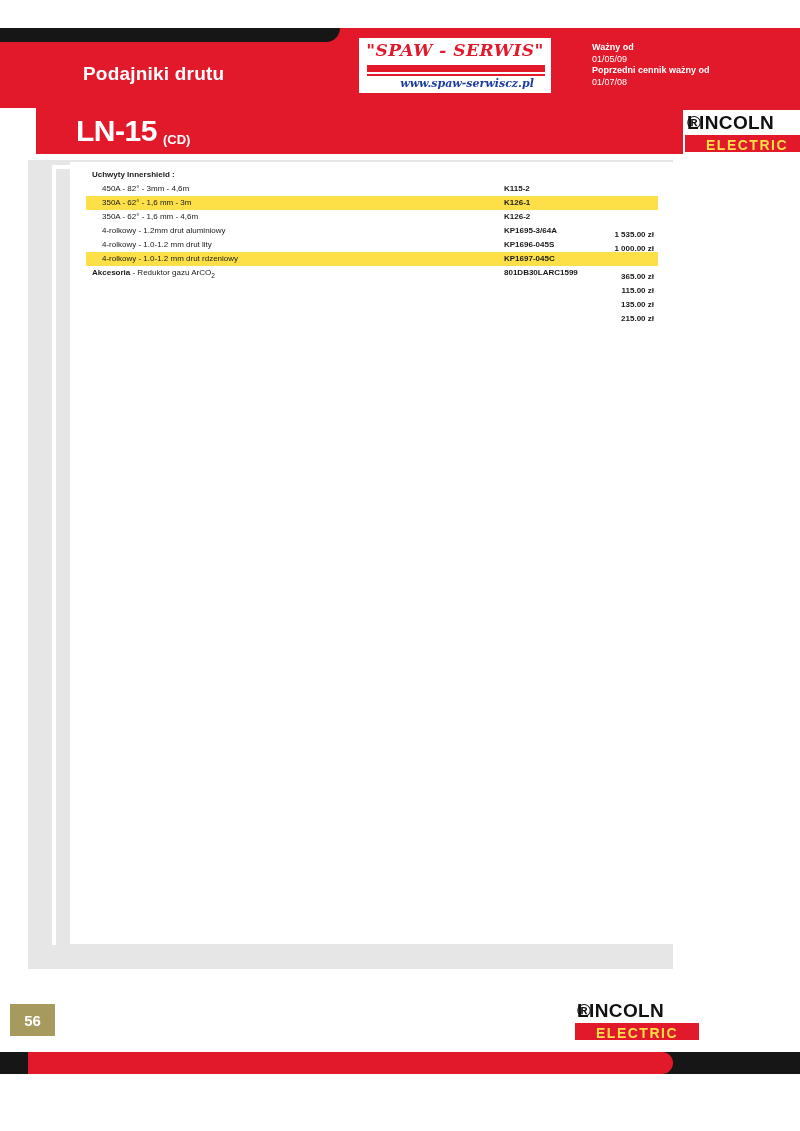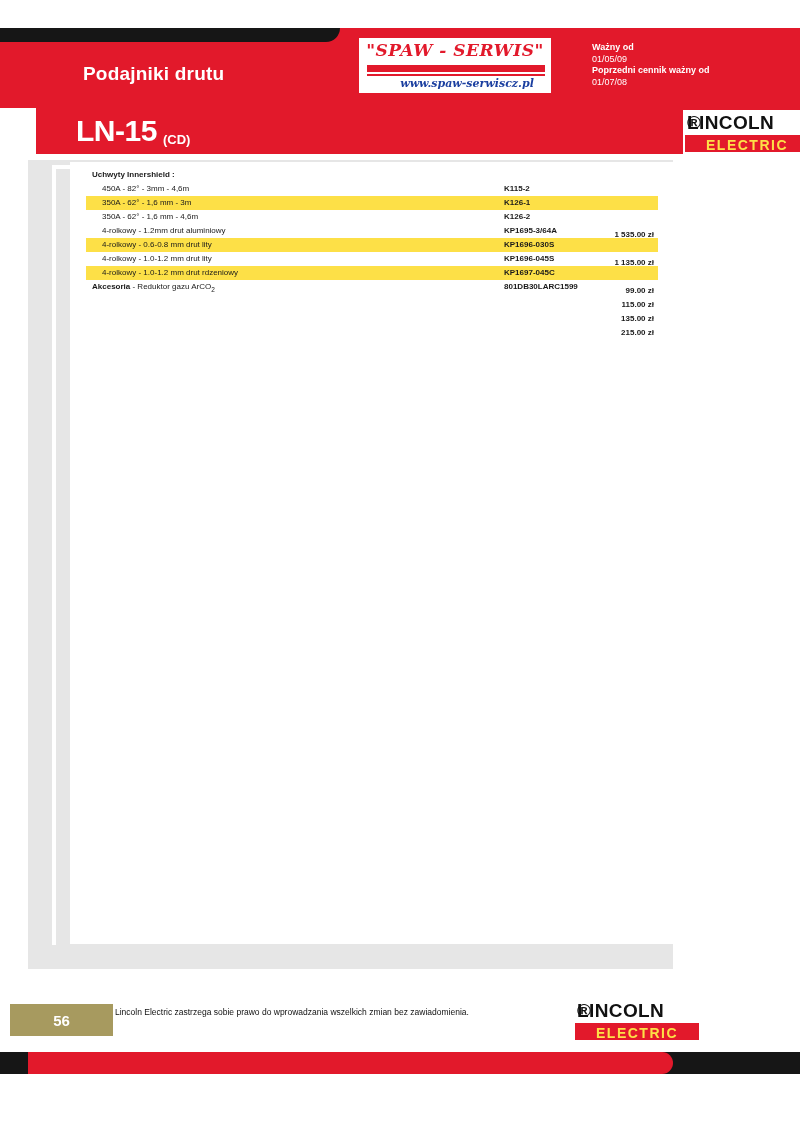--- a/index.html
+++ b/index.html
@@ -248,23 +248,22 @@
   
   .footer-bottom-white {
     position: absolute;
     left: 28px; top: 960px;
     width: 645px; height: 9px;
     background: #e6e6e6;
   }
   .page-num-box {
     position: absolute;
     left: 10px; top: 1004px;
-    width: 80px; height: 32px;
+    width: 45px; height: 32px;
     background: #a79a5f;
-    padding-left: 23px;
   }
   .page-num-box span {
     position: absolute;
     left: 0; top: 8px;
     width: 100%;
     text-align: center;
     color: #ffffff;
     font-size: 15px;
     font-weight: bold;
   }
@@ -364,25 +363,20 @@
     <div class="row">
       <span class="cell-desc indent">350A - 62° - 1,6 mm - 4,6m</span>
       <span class="cell-code">K126-2</span>
       <span class="cell-price">1 135.00 zł</span>
     </div>
     <div class="row">
       <span class="cell-desc indent">4-rolkowy - 1.2mm drut aluminiowy</span>
       <span class="cell-code">KP1695-3/64A</span>
       <span class="cell-price">365.00 zł</span>
     </div>
-    <div class="row shaded">
-      <span class="cell-desc indent">4-rolkowy - 0.6-0.8 mm drut lity</span>
-      <span class="cell-code">KP1696-030S</span>
-      <span class="cell-price">99.00 zł</span>
-    </div>
     <div class="row">
       <span class="cell-desc indent">4-rolkowy - 1.0-1.2 mm drut lity</span>
       <span class="cell-code">KP1696-045S</span>
       <span class="cell-price">115.00 zł</span>
     </div>
     <div class="row shaded">
       <span class="cell-desc indent">4-rolkowy - 1.0-1.2 mm drut rdzeniowy</span>
       <span class="cell-code">KP1697-045C</span>
       <span class="cell-price">135.00 zł</span>
     </div>
@@ -393,21 +387,20 @@
     </div>
   </div>
 
 <div class="footer-bottom-white"></div>
 
 <div class="page-num-box">
   <span>56</span>
 </div>
 
 <div class="footer-note">
-  <div>Lincoln Electric zastrzega sobie prawo do wprowadzania wszelkich zmian bez zawiadomienia.</div>
 </div>
 
 <div class="lincoln-logo" id="lincoln-footer">
   <div class="ll-top">
     <span>LINCOLN</span>
     <span class="ll-reg">®</span>
   </div>
   <div class="ll-bot">
     <span>ELECTRIC</span>
   </div>

